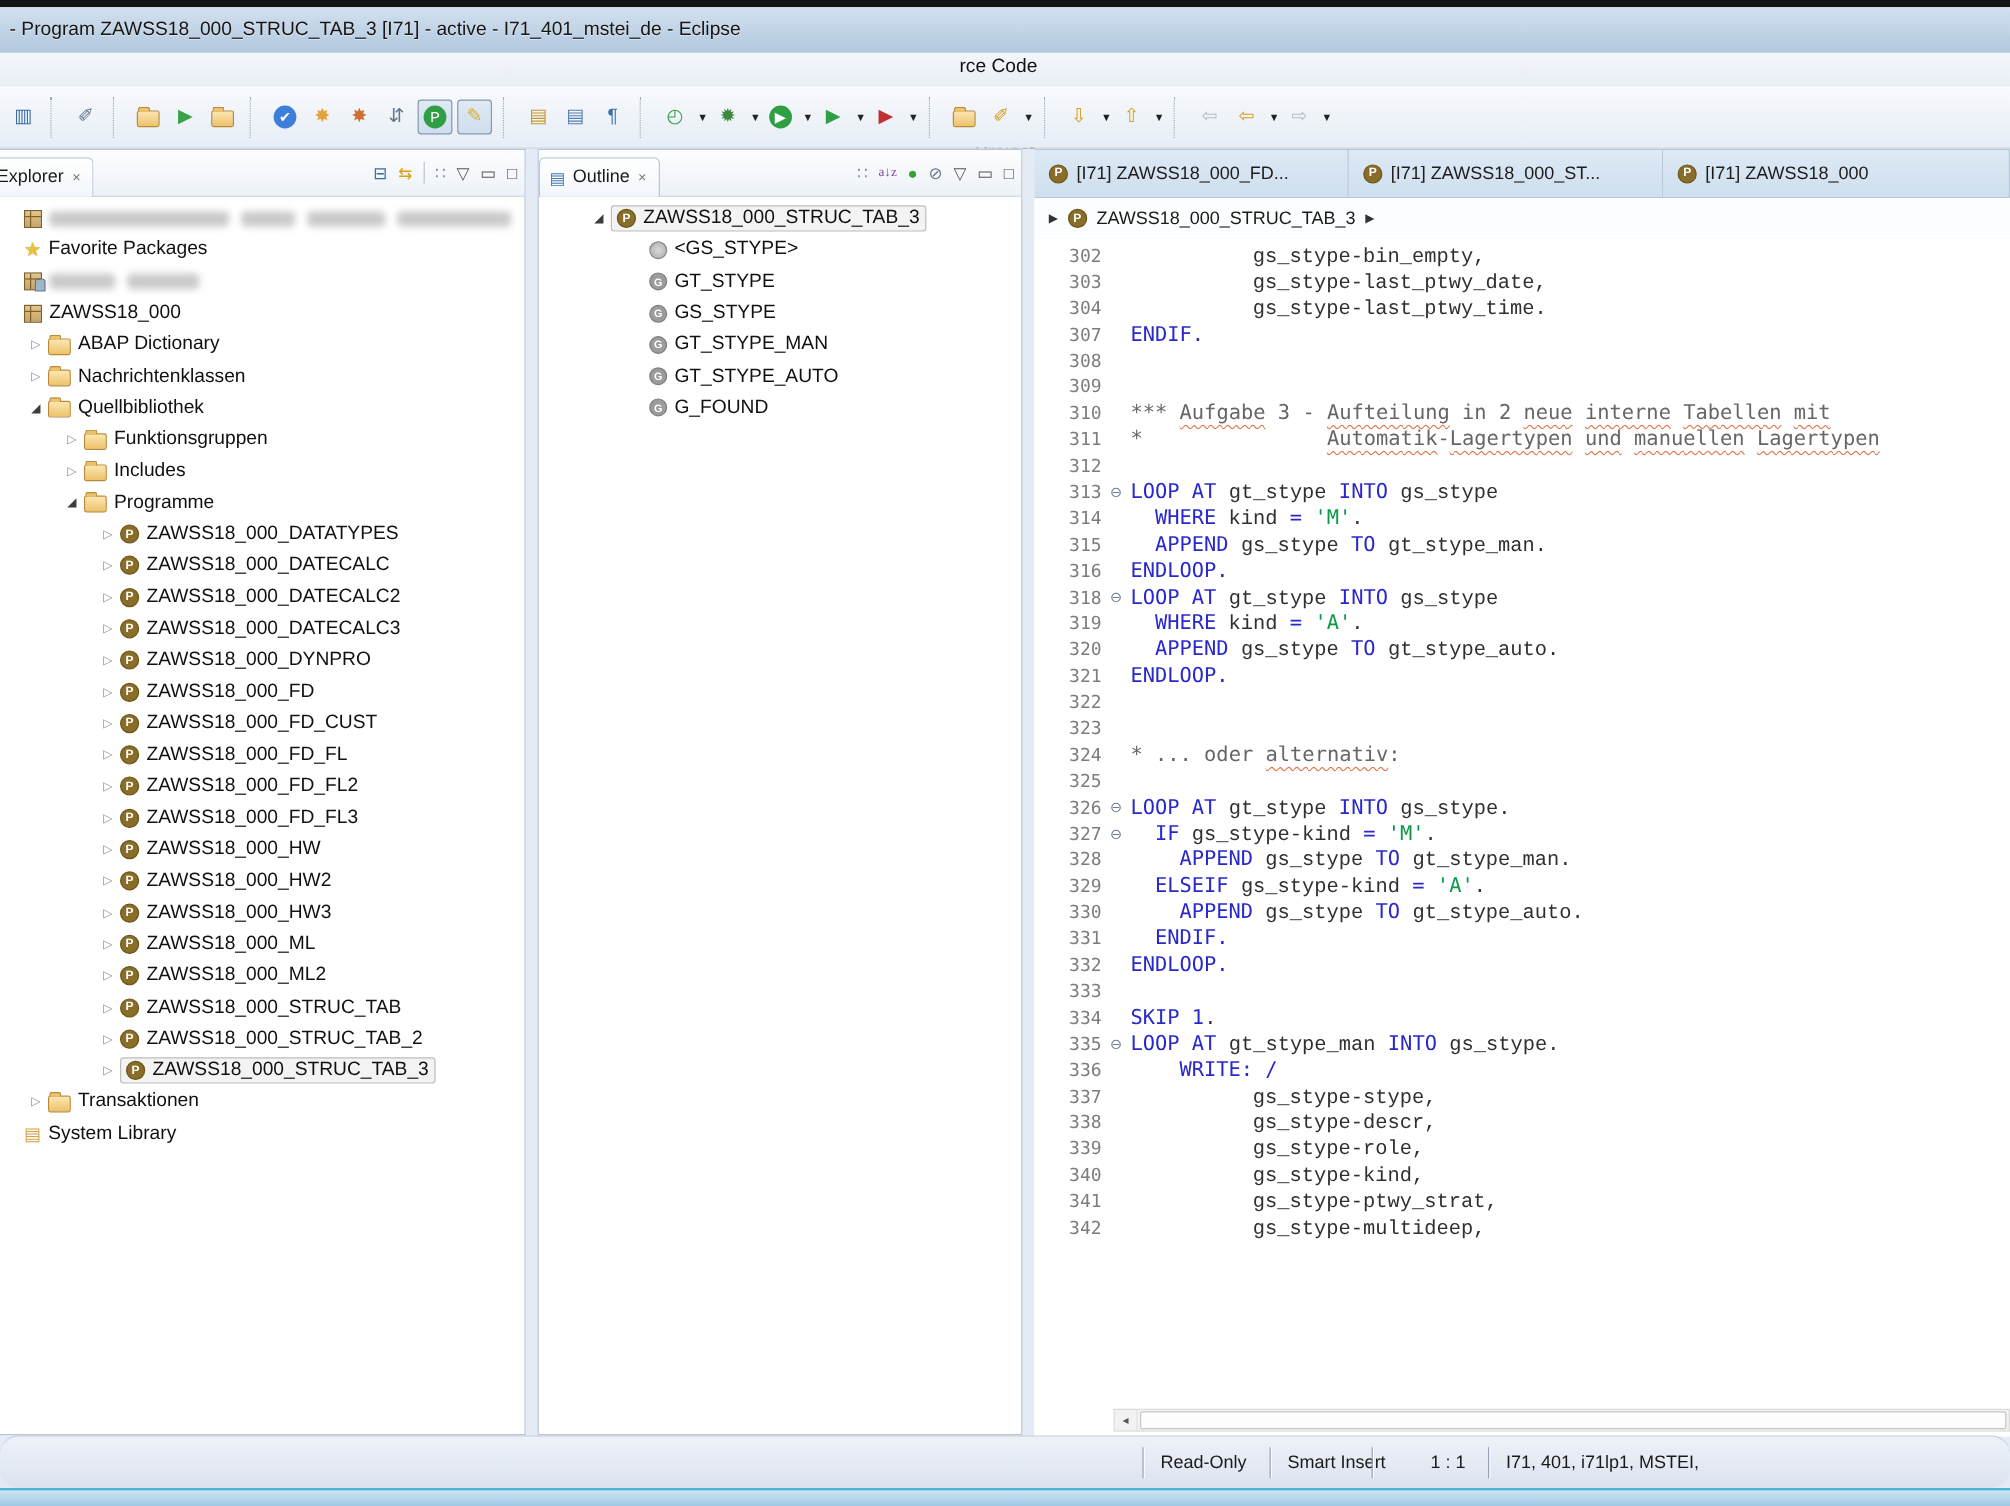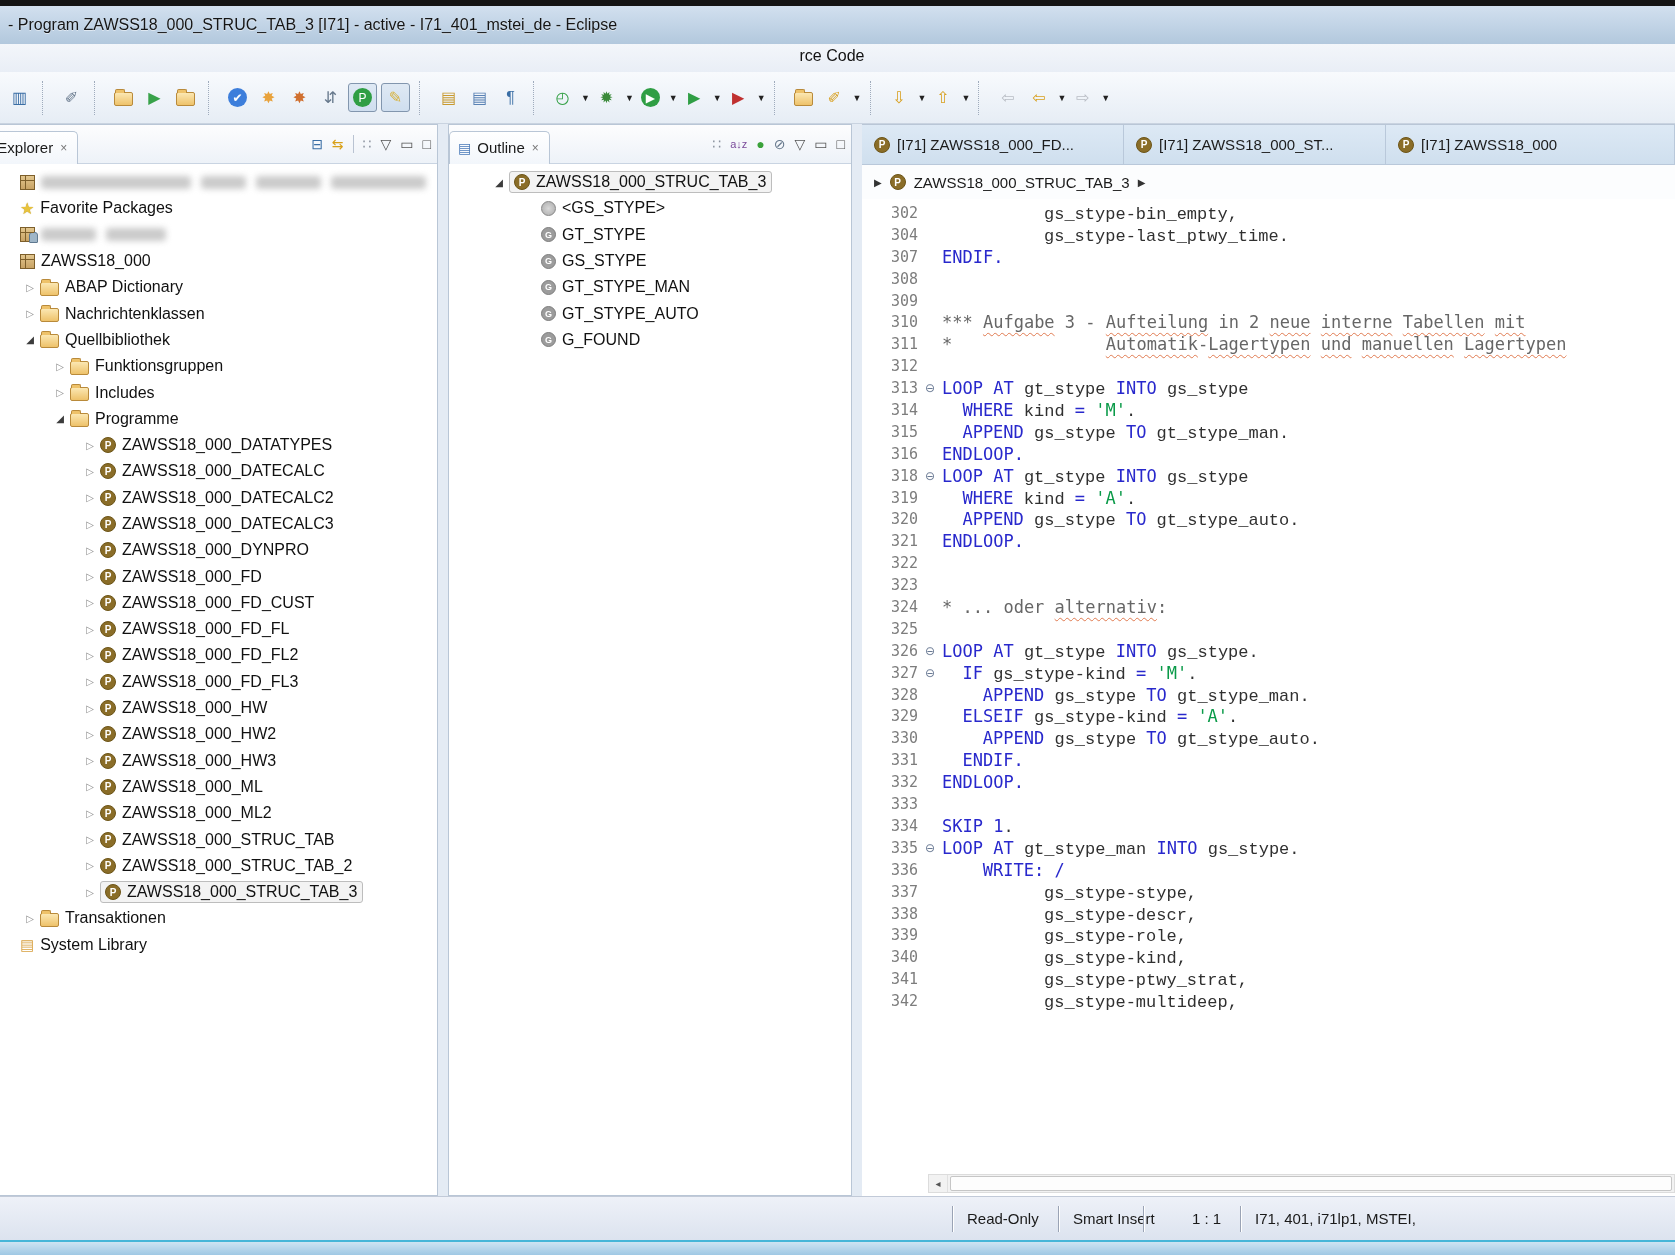--- a/index.html
+++ b/index.html
@@ -63,21 +63,21 @@
   .ctext{padding-left:4px;}
   .tok-kw{color:#2828cc;}
   .tok-id{color:#303030;font-family:Liberation Mono, monospace;}
   .tok-str{color:#0a9a48;}
   .tok-num{color:#2828cc;}
   .tok-cm{color:#666;}
   .tok-cmw{color:#666;text-decoration:underline;text-decoration-style:wavy;text-decoration-color:#e07a50;text-decoration-thickness:1px;text-underline-offset:4px;}
   .hscroll{position:absolute;left:66px;right:0;bottom:4px;height:19px;background:#f2f2f2;border:1px solid #dcdcdc;display:flex;align-items:center;box-sizing:border-box;}
   .hs-btn{width:18px;height:100%;display:flex;align-items:center;justify-content:center;font-size:10px;color:#555;border-right:1px solid #e0e0e0;}
   .hs-thumb{height:13px;flex:1;margin:0 2px;background:#fdfdfd;border:1px solid #c6c6c6;border-radius:2px;}
-  .statusbar{position:absolute;left:0;top:1196px;width:100%;height:44px;background:linear-gradient(#eef1f8,#dce3ef);border-top:1px solid #c2cad8;display:flex;align-items:center;font-size:15px;color:#1a1a1a;box-sizing:border-box;}
+  .statusbar{position:absolute;left:0;top:1196px;width:100%;height:44px;background:linear-gradient(#eef1f8,#dce3ef);border-top:1px solid #c2cad8;display:flex;align-items:center;font-size:15px;color:#1a1a1a;box-sizing:border-box;border-radius:16px;}
   .sb-spacer{width:952px;flex:none;height:100%;}
   .sb-sep{width:1px;height:26px;background:#9aa3b5;box-shadow:1px 0 0 #fff;flex:none;}
   .sb-cell{padding:0 14px;white-space:nowrap;display:flex;align-items:center;height:100%;box-sizing:border-box;flex:none;}
   .bottomstrip{position:absolute;left:0;top:1240px;width:100%;height:15px;background:linear-gradient(#cde4f2,#9fc8e4);border-top:2px solid #45b6d8;box-sizing:border-box;}
 </style>
 </head>
 <body>
 
 <div class="screen">
   <div class="topstrip"></div>
@@ -374,21 +374,21 @@
 
     <div class="panel outline">
       <div class="phead">
         <div class="ptab">
           <span class="ph-ico" style="color:#4a7ab8;margin-right:6px;">▤</span>
           <span>Outline</span>
           <span class="tclose">×</span>
         </div>
         <div class="phead-icons" id="out-icons">
             <span class="ph-ico" style="color: rgb(138, 146, 158);">∷</span>
-            <span class="ph-ico" style="color: rgb(122, 74, 154); font-size: 11px;">a↓z</span>
+            <span class="ph-ico" style="color: rgb(122, 74, 154); font-size: 11px; font-family: Liberation Serif, serif;">a↓z</span>
             <span class="ph-ico" style="color: rgb(58, 162, 58);">●</span>
             <span class="ph-ico" style="color: rgb(102, 120, 140);">⊘</span>
             <span class="ph-ico" style="color: rgb(85, 85, 85);">▽</span>
             <span class="ph-ico" style="color: rgb(85, 85, 85);">▭</span>
             <span class="ph-ico" style="color: rgb(85, 85, 85);">□</span>
           </div>
       </div>
       <div class="pbody" id="out-tree" style="padding-left:24px;">
           <div class="trow" style="padding-left: 16px;">
             <span class="arr e">◢</span>
@@ -447,20 +447,21 @@
         </div>
       <div class="crumb">
         <span class="crumb-arr">▶</span>
         <span class="icn-p">P</span>
         <span>ZAWSS18_000_STRUC_TAB_3</span>
         <span class="crumb-arr">▶</span>
       </div>
       <div class="codewrap">
         <div class="codepane" id="code">
             <div class="cl"><span class="ln">302</span><span class="fold"></span><span class="ctext"><span class="tok-id">          gs_stype-bin_empty,</span></span></div>
+            <div class="cl"><span class="ln">303</span><span class="fold"></span><span class="ctext"><span class="tok-id">          gs_stype-last_ptwy_date,</span></span></div>
             <div class="cl"><span class="ln">304</span><span class="fold"></span><span class="ctext"><span class="tok-id">          gs_stype-last_ptwy_time.</span></span></div>
             <div class="cl"><span class="ln">307</span><span class="fold"></span><span class="ctext"><span class="tok-kw">ENDIF.</span></span></div>
             <div class="cl"><span class="ln">308</span><span class="fold"></span><span class="ctext"></span></div>
             <div class="cl"><span class="ln">309</span><span class="fold"></span><span class="ctext"></span></div>
             <div class="cl"><span class="ln">310</span><span class="fold"></span><span class="ctext"><span class="tok-cm">*** </span><span class="tok-cmw">Aufgabe</span><span class="tok-cm"> 3 - </span><span class="tok-cmw">Aufteilung</span><span class="tok-cm"> in 2 </span><span class="tok-cmw">neue</span><span class="tok-cm"> </span><span class="tok-cmw">interne</span><span class="tok-cm"> </span><span class="tok-cmw">Tabellen</span><span class="tok-cm"> </span><span class="tok-cmw">mit</span></span></div>
             <div class="cl"><span class="ln">311</span><span class="fold"></span><span class="ctext"><span class="tok-cm">*               </span><span class="tok-cmw">Automatik</span><span class="tok-cm">-</span><span class="tok-cmw">Lagertypen</span><span class="tok-cm"> </span><span class="tok-cmw">und</span><span class="tok-cm"> </span><span class="tok-cmw">manuellen</span><span class="tok-cm"> </span><span class="tok-cmw">Lagertypen</span></span></div>
             <div class="cl"><span class="ln">312</span><span class="fold"></span><span class="ctext"></span></div>
             <div class="cl"><span class="ln">313</span><span class="fold">⊖</span><span class="ctext"><span class="tok-kw">LOOP AT </span><span class="tok-id">gt_stype </span><span class="tok-kw">INTO </span><span class="tok-id">gs_stype</span></span></div>
             <div class="cl"><span class="ln">314</span><span class="fold"></span><span class="ctext"><span class="tok-id">  </span><span class="tok-kw">WHERE </span><span class="tok-id">kind </span><span class="tok-kw">= </span><span class="tok-str">'M'</span><span class="tok-id">.</span></span></div>
             <div class="cl"><span class="ln">315</span><span class="fold"></span><span class="ctext"><span class="tok-id">  </span><span class="tok-kw">APPEND </span><span class="tok-id">gs_stype </span><span class="tok-kw">TO </span><span class="tok-id">gt_stype_man.</span></span></div>

